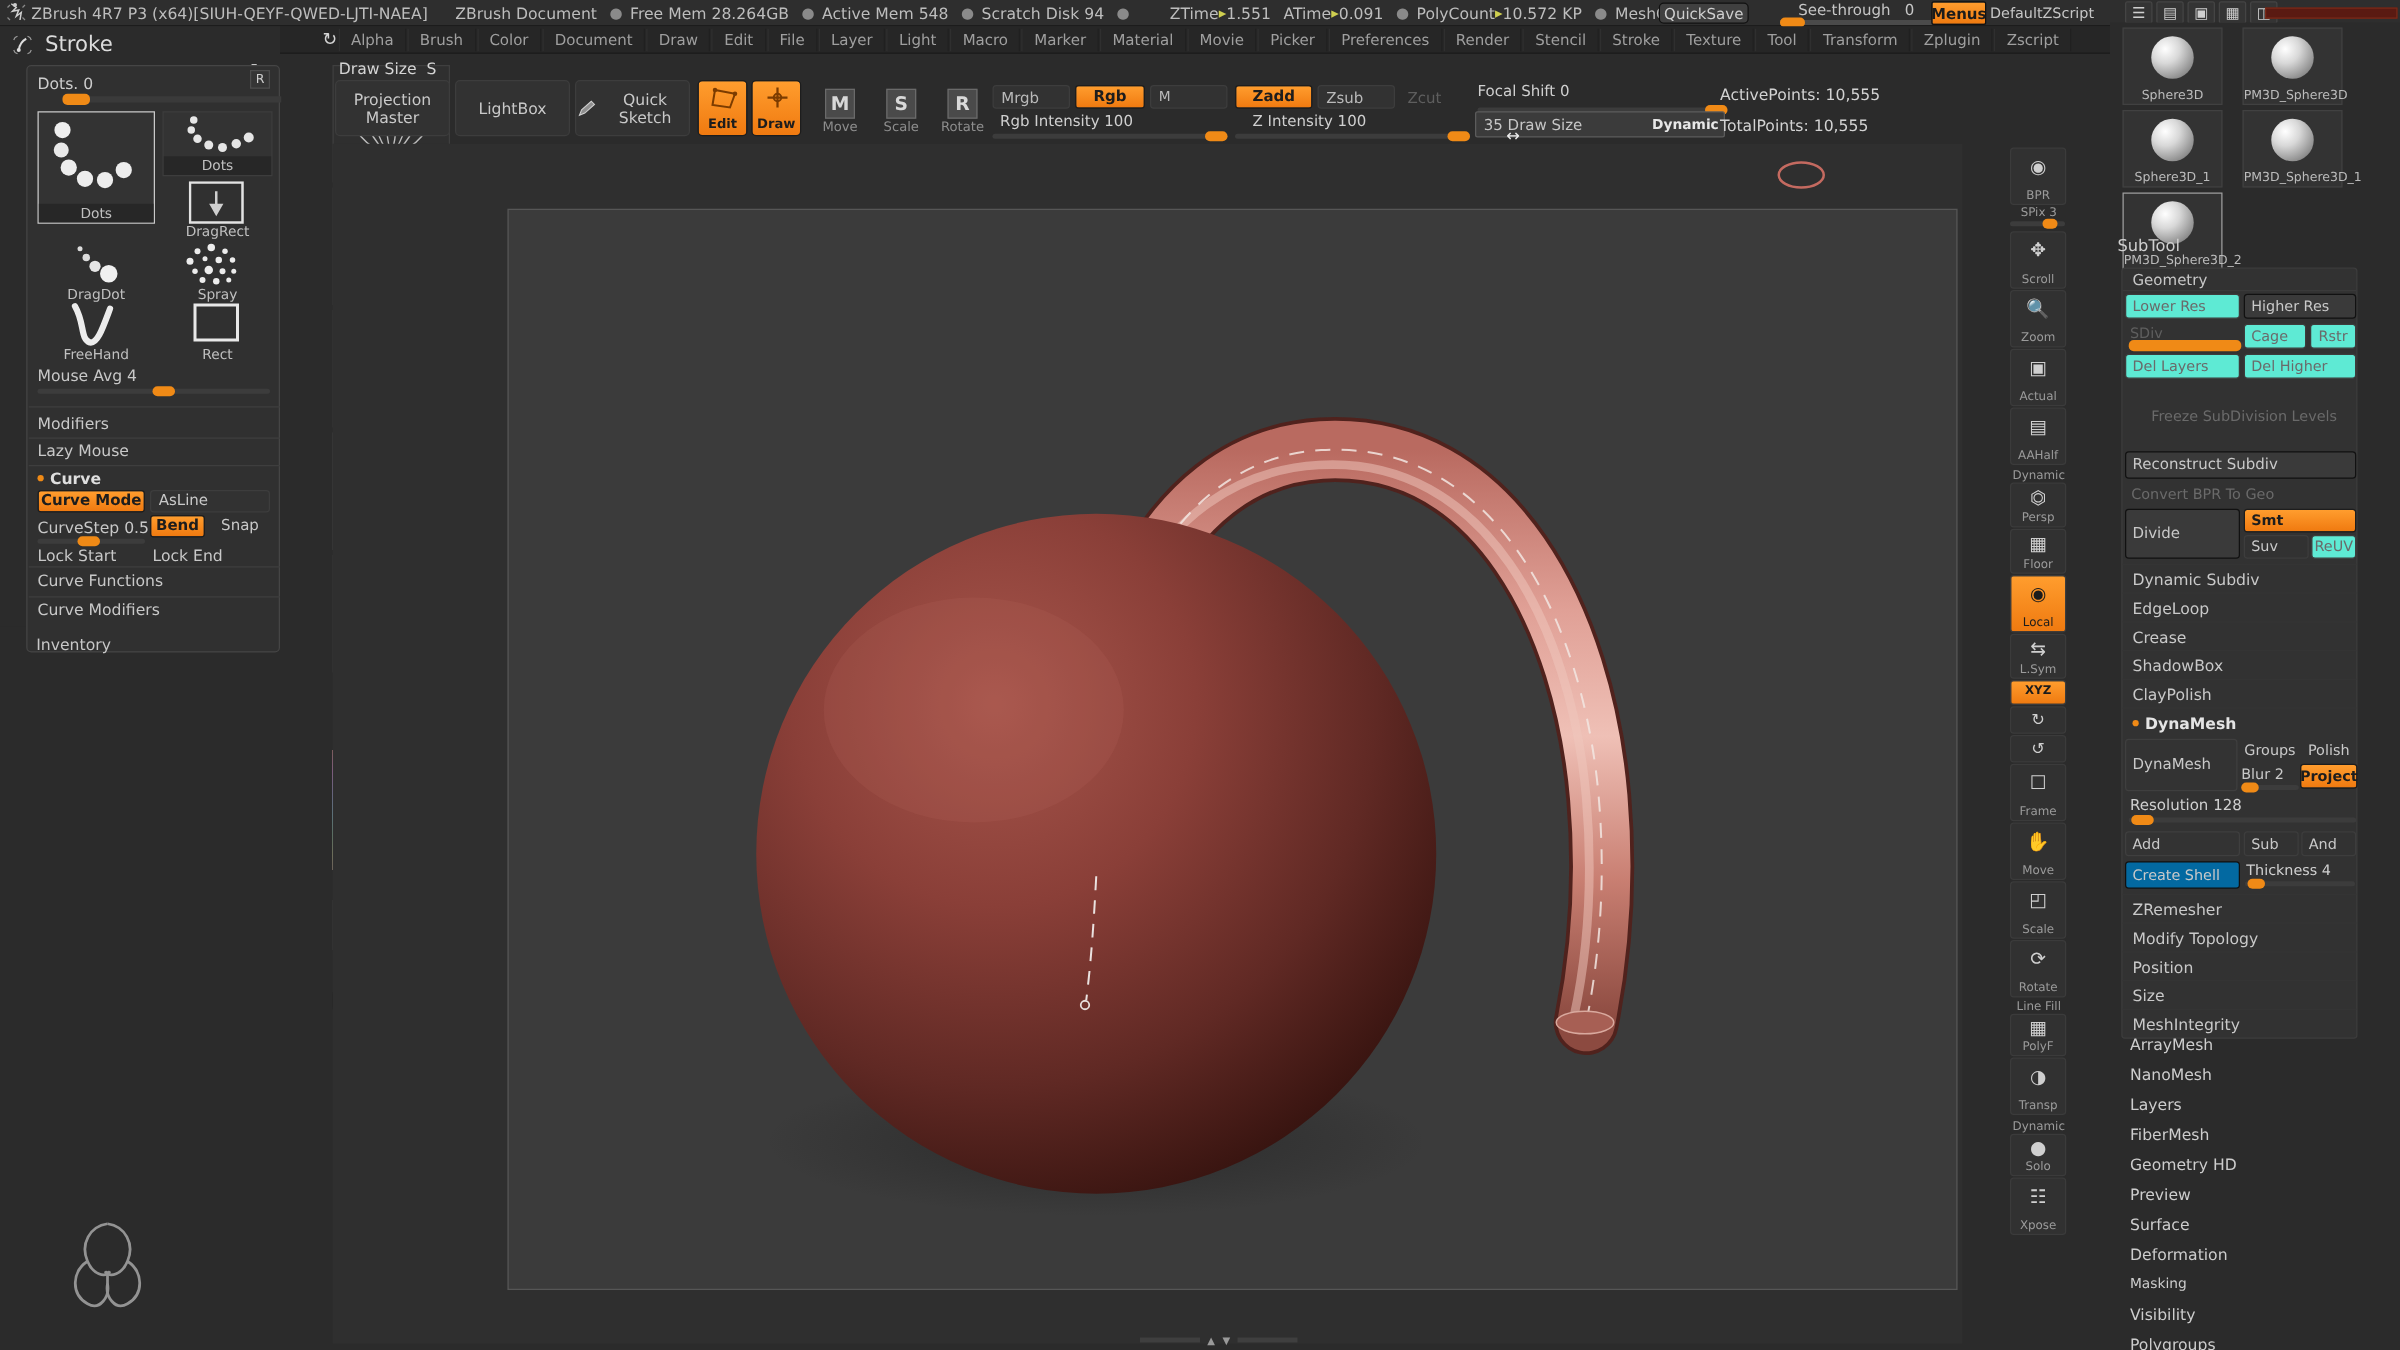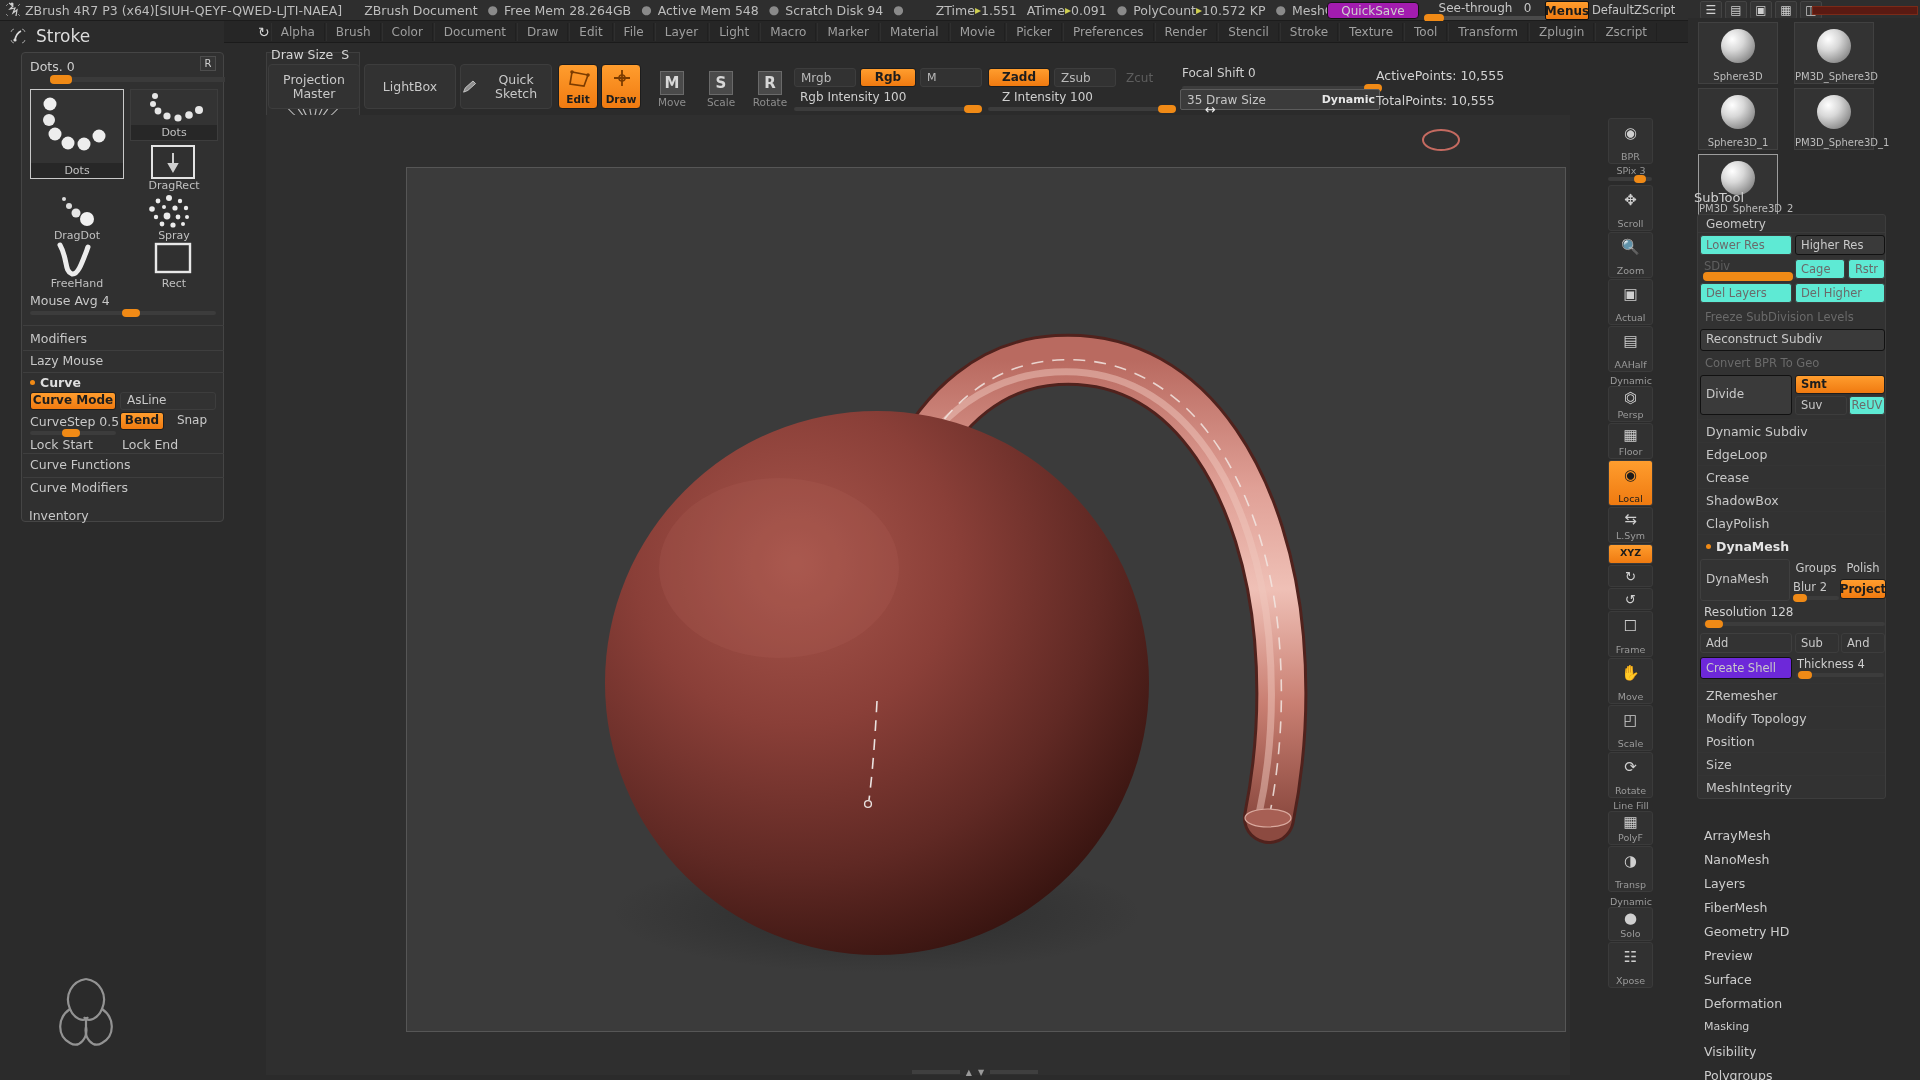--- a/index.html
+++ b/index.html
@@ -19,22 +19,22 @@
 
   
   #titlebar { position:absolute; left:0; top:0; width:1920px; height:21px;
     background:#2e2e2e; border-bottom:1px solid #1c1c1c; display:flex; align-items:center; }
   #titlebar .t { color:#bdbdbd; font-size:12.5px; white-space:nowrap; }
   .tlogo { width:22px; height:18px; margin-left:3px; position:relative; }
   .tlogo svg { position:absolute; left:0; top:0; }
   .bullet { color:#8a8a8a; margin:0 6px 0 10px; }
   .arrowm { color:#cfcf50; }
 
-  #quicksave { position:absolute; left:1327px; top:2px; width:92px; height:17px;
-     background:#a21caf; border:1px solid #111; border-radius:4px; color:#cfcfcf;
+  #quicksave { position:absolute; left:1327px; top:2px; width:72px; height:17px;
+     background:#404040; border:1px solid #111; border-radius:4px; color:#cfcfcf;
      display:flex; align-items:center; justify-content:center; font-size:12px; }
   #seethrough { position:absolute; left:1424px; top:1px; width:122px; height:19px; }
   #seethrough .lab { text-align:center; font-size:12px; color:#c6c6c6; }
   #seethrough .sl { position:absolute; left:0; bottom:0; width:122px; height:4px; background:#4a4a4a; }
   #seethrough .sl i { position:absolute; left:0; top:-2px; width:20px; height:8px; background:#f08a16; border-radius:4px; }
   #menusbtn { position:absolute; left:1545px; top:1px; width:44px; height:19px;
      background:linear-gradient(#ff9d2e,#ef7a10); color:#1b1b1b; font-weight:bold; font-size:12px;
      display:flex; align-items:center; justify-content:center; border:1px solid #111; border-radius:2px; }
   #tgl-icons { position:absolute; left:1594px; top:1px; display:flex; gap:3px; align-items:center; }
   .tico { width:22px; height:18px; background:#343434; border:1px solid #444; border-radius:2px;
@@ -683,21 +683,21 @@
         </div>
         <div class="btn dim" style="position:absolute;left:95px;top:0;width:50px;height:20px;font-size:11.5px;justify-content:flex-start;padding-left:5px;">Cage</div>
         <div class="btn dim" style="position:absolute;left:148px;top:0;width:37px;height:20px;font-size:11.5px;">Rstr</div>
       </div>
 
       <div style="position:relative;height:22px;margin:0 2px;">
         <div class="btn dim" style="position:absolute;left:0;top:0;width:92px;height:20px;font-size:11.5px;justify-content:flex-start;padding-left:5px;">Del Layers</div>
         <div class="btn dim" style="position:absolute;left:95px;top:0;width:90px;height:20px;font-size:11.5px;justify-content:flex-start;padding-left:5px;">Del Higher</div>
       </div>
 
-      <div class="btn dim" style="margin:2px;width:185px;height:20px;font-size:11.5px;justify-content:flex-start;padding-left:5px;border:none;background:none;">Freeze SubDivision Levels</div>
+      <div class="btn dim" style="margin:18px;width:185px;height:20px;font-size:11.5px;justify-content:flex-start;padding-left:5px;border:none;background:none;">Freeze SubDivision Levels</div>
 
       <div class="btn" style="margin:2px;width:185px;height:22px;font-size:12px;border-color:#111;background:#3a3a3a;justify-content:flex-start;padding-left:5px;">Reconstruct Subdiv</div>
 
       <div class="btn dim" style="margin:2px;width:185px;height:20px;font-size:11.5px;justify-content:flex-start;padding-left:5px;border:none;background:none;">Convert BPR To Geo</div>
 
       <div style="position:relative;height:42px;margin:2px;">
         <div class="btn" style="position:absolute;left:0;top:0;width:92px;height:40px;font-size:12px;border-color:#111;background:#3a3a3a;justify-content:flex-start;padding-left:5px;">Divide</div>
         <div class="btn on" style="position:absolute;left:95px;top:0;width:90px;height:19px;font-size:11.5px;justify-content:flex-start;padding-left:5px;">Smt</div>
         <div class="btn flat" style="position:absolute;left:95px;top:21px;width:52px;height:19px;font-size:11.5px;justify-content:flex-start;padding-left:5px;">Suv</div>
         <div class="btn dim" style="position:absolute;left:149px;top:21px;width:36px;height:19px;font-size:11.5px;">ReUV</div>
@@ -732,21 +732,21 @@
         </div>
       </div>
 
       <div style="position:relative;height:22px;margin:2px;">
         <div class="btn" style="position:absolute;left:0;top:0;width:92px;height:20px;font-size:11.5px;border-color:#3f3f3f;background:#333;justify-content:flex-start;padding-left:5px;">Add</div>
         <div class="btn flat" style="position:absolute;left:95px;top:0;width:44px;height:20px;font-size:11.5px;justify-content:flex-start;padding-left:5px;text-align:center;">Sub</div>
         <div class="btn flat" style="position:absolute;left:141px;top:0;width:44px;height:20px;font-size:11.5px;justify-content:flex-start;padding-left:5px;">And</div>
       </div>
 
       <div style="position:relative;height:24px;margin:2px;">
-        <div class="btn" style="position:absolute;left:0;top:0;width:92px;height:22px;font-size:11.5px;border-color:#111;background:#6d28d9;justify-content:flex-start;padding-left:5px;">Create Shell</div>
+        <div class="btn" style="position:absolute;left:0;top:0;width:92px;height:22px;font-size:11.5px;border-color:#111;background:#0369a1;justify-content:flex-start;padding-left:5px;">Create Shell</div>
         <div style="position:absolute;left:97px;top:0;font-size:11.5px;color:#d0d0d0;">Thickness 4</div>
         <div class="slid" style="position:absolute;left:96px;top:16px;width:88px;">
           <i style="left:2px;width:14px"></i>
         </div>
       </div>
 
       <div class="listitem">ZRemesher</div>
       <div class="listitem">Modify Topology</div>
       <div class="listitem">Position</div>
       <div class="listitem">Size</div>

